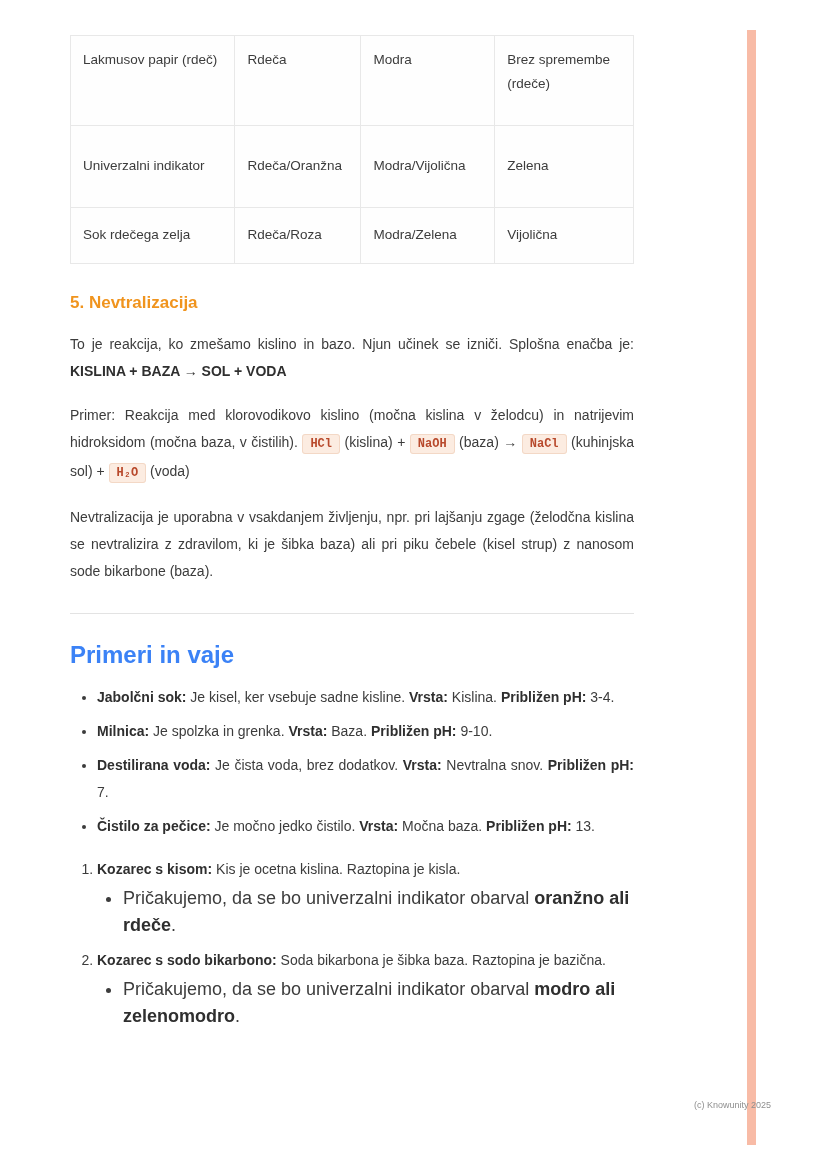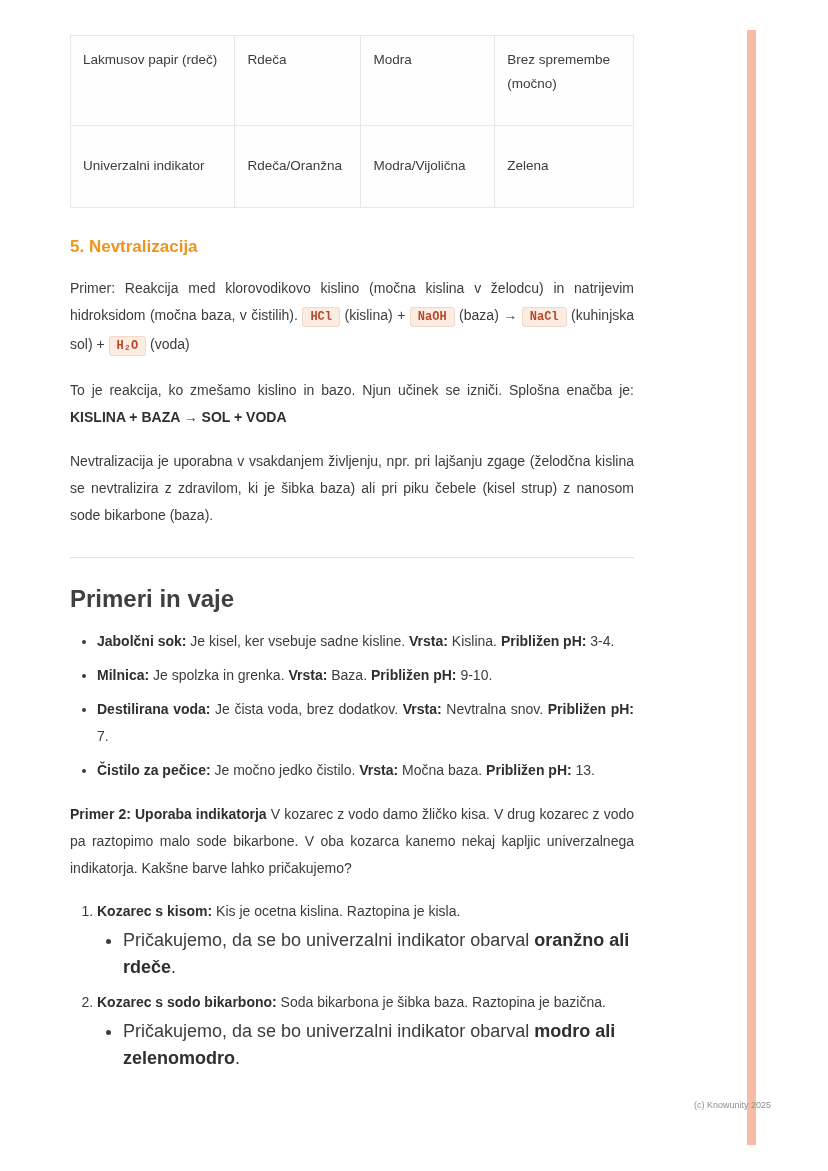--- a/index.html
+++ b/index.html
@@ -19,21 +19,21 @@
     border: 1px solid #e8e8e8; padding: 10px 12px; vertical-align: middle;
     line-height: 1.8; color: #3c3c3c; background: #fefefe;
   }
   table.ind tr:nth-child(1) { height: 90px; }
   table.ind tr:nth-child(1) td { vertical-align: top; padding-top: 12px; }
   table.ind tr:nth-child(2) { height: 82px; }
   table.ind tr:nth-child(3) { height: 56px; }
   .c0 { width: 165px; } .c1 { width: 126px; } .c2 { width: 134px; } .c3 { width: 139px; }
 
   h3.sec { color: #f0941e; font-size: 17px; line-height: 22px; margin: 28px 0 0; font-weight: 700; }
-  h2.big { color: #404040; font-size: 24px; line-height: 30px; margin: 26px 0 0; font-weight: 700; }
+  h2.big { color: #3b82f6; font-size: 24px; line-height: 30px; margin: 26px 0 0; font-weight: 700; }
 
   p.para { font-size: 14px; line-height: 27px; text-align: justify; margin: 17px 0 0; }
   b { color: #2f2f2f; }
 
   .chip {
     font-family: "Liberation Mono", "DejaVu Sans Mono", monospace;
     font-size: 12px; font-weight: bold; color: #b8492c;
     background: #fcece1; border: 1px solid #f3d8c6; border-radius: 3px;
     padding: 2px 7px; white-space: nowrap;
   }
@@ -54,48 +54,54 @@
 <div class="page">
 
   <div class="content">
 
     <table class="ind">
       <tbody>
         <tr>
           <td class="c0">Lakmusov papir (rdeč)</td>
           <td class="c1">Rdeča</td>
           <td class="c2">Modra</td>
-          <td class="c3">Brez spremembe (močno)</td>
+          <td class="c3">Brez spremembe (rdeče)</td>
         </tr>
         <tr>
           <td class="c0">Univerzalni indikator</td>
           <td class="c1">Rdeča/Oranžna</td>
           <td class="c2">Modra/Vijolična</td>
           <td class="c3">Zelena</td>
         </tr>
+        <tr>
+          <td class="c0">Sok rdečega zelja</td>
+          <td class="c1">Rdeča/Roza</td>
+          <td class="c2">Modra/Zelena</td>
+          <td class="c3">Vijolična</td>
+        </tr>
       </tbody>
     </table>
 
     <h3 class="sec">5. Nevtralizacija</h3>
+
+    <p class="para">
+      <span>To je reakcija, ko zmešamo kislino in bazo. Njun učinek se izniči. Splošna enačba je:</span>
+      <b>KISLINA + BAZA → SOL + VODA</b>
+    </p>
 
     <p class="para">
       <span>Primer: Reakcija med klorovodikovo kislino (močna kislina v želodcu) in natrijevim hidroksidom (močna baza, v čistilih).</span>
       <code class="chip">HCl</code>
       <span>(kislina) +</span>
       <code class="chip">NaOH</code>
       <span>(baza) →</span>
       <code class="chip">NaCl</code>
       <span>(kuhinjska sol) +</span>
       <code class="chip">H₂O</code>
       <span>(voda)</span>
-    </p>
-
-    <p class="para">
-      <span>To je reakcija, ko zmešamo kislino in bazo. Njun učinek se izniči. Splošna enačba je:</span>
-      <b>KISLINA + BAZA → SOL + VODA</b>
     </p>
 
     <p class="para">Nevtralizacija je uporabna v vsakdanjem življenju, npr. pri lajšanju zgage (želodčna kislina se nevtralizira z zdravilom, ki je šibka baza) ali pri piku čebele (kisel strup) z nanosom sode bikarbone (baza).</p>
 
     <hr class="div">
 
     <h2 class="big">Primeri in vaje</h2>
 
 
     <ul class="bullets">
@@ -126,24 +132,20 @@
       <li>
         <b>Čistilo za pečice:</b>
         <span>Je močno jedko čistilo.</span>
         <b>Vrsta:</b>
         <span>Močna baza.</span>
         <b>Približen pH:</b>
         <span>13.</span>
       </li>
     </ul>
 
-    <p class="para">
-      <b>Primer 2: Uporaba indikatorja</b>
-      <span>V kozarec z vodo damo žličko kisa. V drug kozarec z vodo pa raztopimo malo sode bikarbone. V oba kozarca kanemo nekaj kapljic univerzalnega indikatorja. Kakšne barve lahko pričakujemo?</span>
-    </p>
 
     <ol class="nums">
       <li>
         <b>Kozarec s kisom:</b>
         <span>Kis je ocetna kislina. Raztopina je kisla.</span>
         <ul class="sub">
           <li>
             <span>Pričakujemo, da se bo univerzalni indikator obarval</span>
             <b>oranžno ali rdeče</b><span>.</span>
           </li>

